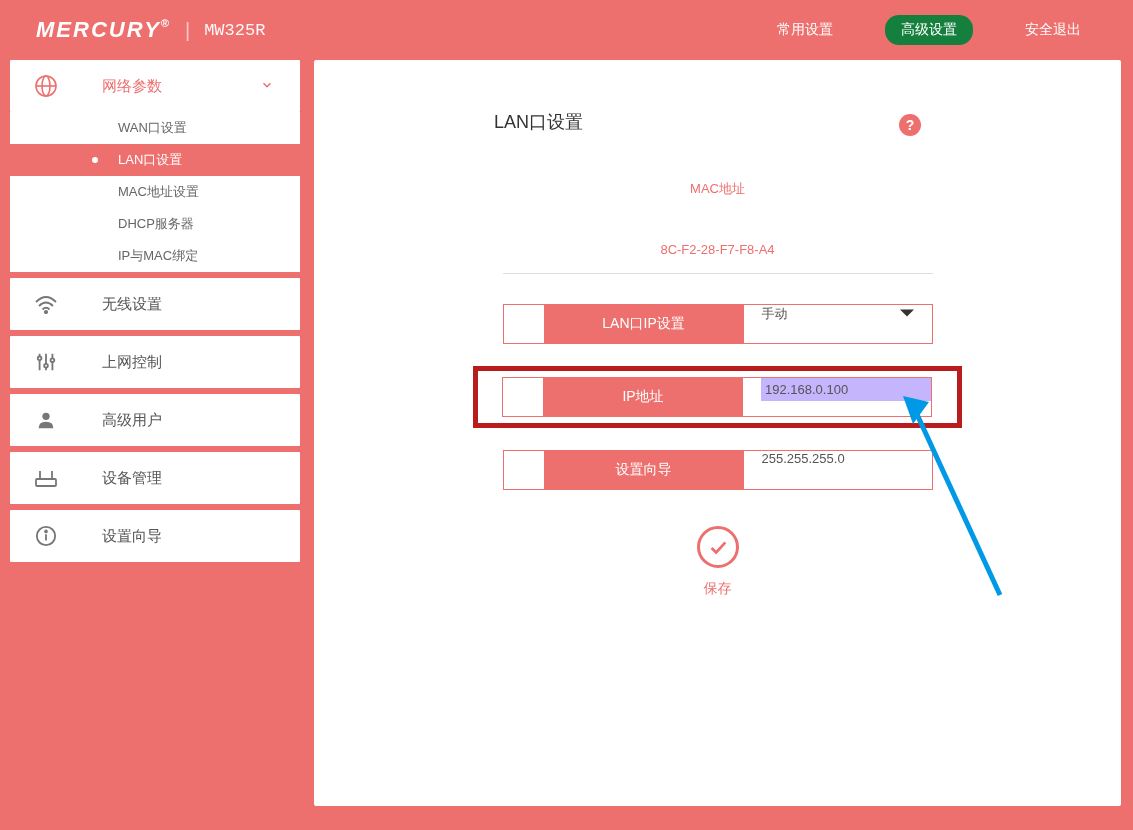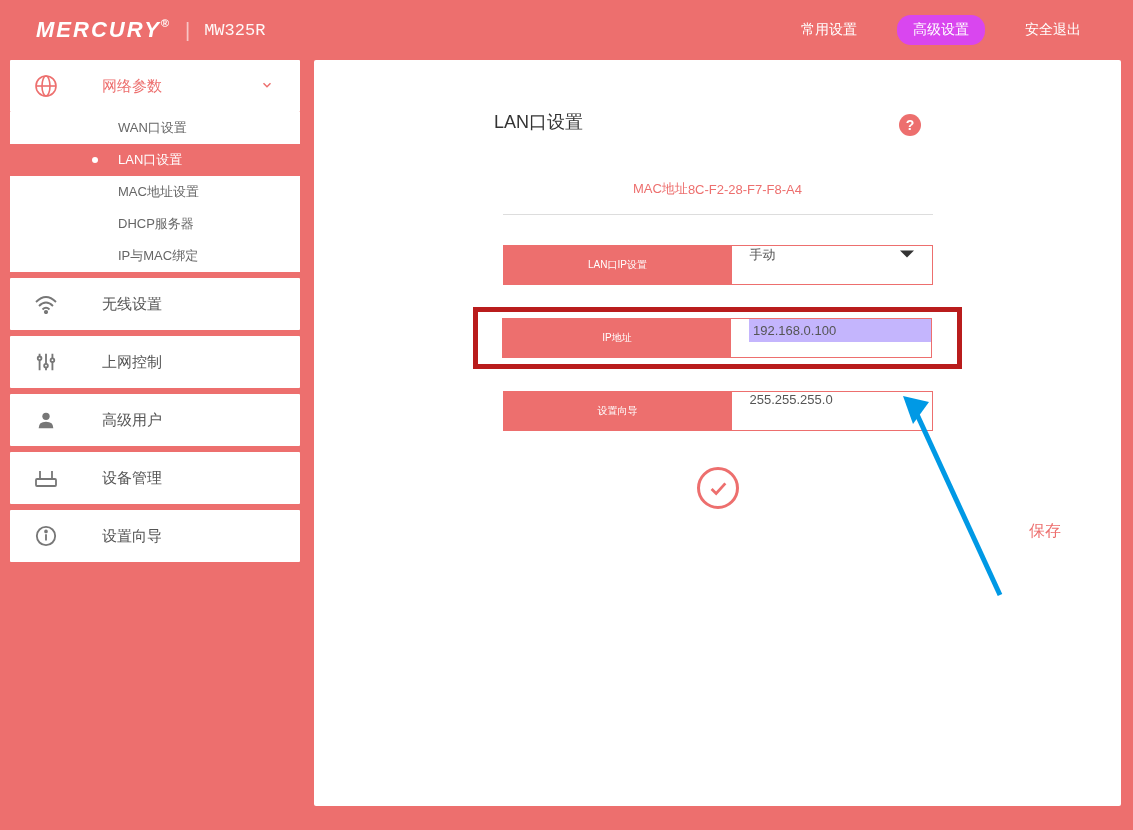--- a/index.html
+++ b/index.html
@@ -5,60 +5,60 @@
 * { margin: 0; padding: 0; box-sizing: border-box; font-family: "Microsoft YaHei", Arial, sans-serif; }
 body { width: 1133px; height: 830px; background: #ed6f6e; overflow: hidden; position: relative; }
 
 
 .header { height: 60px; display: flex; align-items: center; padding: 0 36px; color: #fff; }
 .logo-text { font-size: 22px; font-weight: bold; letter-spacing: 2px; font-style: italic; }
 .logo-reg { font-size: 11px; vertical-align: top; }
 .logo-divider { margin: 0 14px; color: rgba(255,255,255,0.6); font-size: 20px; font-weight: 200; }
 .model { font-size: 17px; color: rgba(255,255,255,0.95); font-family: Liberation Mono, monospace; }
 .header-spacer { flex: 1; }
-.header-links { display: flex; gap: 24px; align-items: center; }
+.header-links { display: flex; gap: 36px; align-items: center; }
 .header-link { color: #fff; font-size: 14px; cursor: pointer; padding: 6px 16px; border-radius: 14px; }
-.header-link.active { background: #d946ef; }
+.header-link.active { background: #15803d; }
 
 
 .main { display: flex; gap: 14px; padding: 0 12px 24px 10px; height: calc(100% - 60px); }
 .sidebar { width: 290px; display: flex; flex-direction: column; gap: 6px; }
 .sidebar-item { background: #fff; height: 52px; display: flex; align-items: center; padding-left: 22px; cursor: pointer; border-radius: 1px; font-size: 15px; color: #555; position: relative; }
 .sidebar-item .icon { width: 28px; display: flex; justify-content: center; align-items: center; margin-right: 42px; color: #777; }
 .sidebar-item.expanded { color: #ed6f6e; }
 .sidebar-item.expanded .icon { color: #ed6f6e; }
 .chevron { position: absolute; right: 26px; }
 .chevron svg { width: 14px; height: 14px; }
 .submenu { background: #fff; }
 .submenu-item { height: 32px; display: flex; align-items: center; padding-left: 108px; font-size: 13px; color: #666; cursor: pointer; position: relative; }
 .submenu-item.active { background: #ed6f6e; color: #fff; }
 .submenu-item.active::before { content: ""; position: absolute; left: 82px; top: 50%; transform: translateY(-50%); width: 6px; height: 6px; border-radius: 50%; background: #fff; }
 
 
 .content { flex: 1; background: #fff; border-radius: 2px; padding: 50px 60px; position: relative; }
 .page-title { font-size: 18px; color: #333; margin-left: 120px; margin-bottom: 46px; }
 .help-icon { position: absolute; top: 54px; right: 200px; width: 22px; height: 22px; border-radius: 50%; background: #ed6f6e; color: #fff; display: flex; align-items: center; justify-content: center; font-weight: bold; font-size: 14px; cursor: pointer; }
-.mac-row { display: flex; align-items: center; justify-content: center; margin-bottom: 16px; color: #ed6f6e; font-size: 13px; }
+.mac-row { display: flex; align-items: center; justify-content: center; gap: 44px; margin-bottom: 16px; color: #ed6f6e; font-size: 13px; flex-direction: column; }
 .mac-divider { height: 1px; background: #ddd; width: 430px; margin: 0 auto 30px; }
 
 .form-row { width: 430px; height: 40px; display: flex; margin: 0 auto 22px; border: 1px solid #ed6f6e; }
-.form-label { width: 228px; background: #ed6f6e; color: #fff; display: flex; align-items: center; justify-content: center; font-size: 10px; }
+.form-label { width: 200px; background: #ed6f6e; color: #fff; display: flex; align-items: center; justify-content: center; font-size: 14px; margin-left: 40px; }
 .form-value { flex: 1; display: flex; align-items: flex-start; padding-left: 18px; font-size: 13px; color: #555; position: relative; background: #fff; }
 .form-value input { border: none; outline: none; width: 100%; font-size: 13px; color: #555; background: transparent; }
 .form-value.selected-bg input { background: #c4b5fd; padding: 4px; }
 .dropdown-arrow { position: absolute; right: 18px; }
 .dropdown-arrow svg { width: 14px; height: 8px; }
 
 .highlight-box { position: relative; width: 489px; margin: 0 auto 22px; border: 5px solid #b91c1c; padding: 6px 24px; }
 .highlight-box .form-row { width: 430px; margin: 0; }
 
 .save-block { text-align: center; margin-top: 36px; }
 .save-circle { width: 42px; height: 42px; border: 3px solid #ed6f6e; border-radius: 50%; margin: 0 auto 12px; display: flex; align-items: center; justify-content: center; cursor: pointer; }
 .save-circle svg { width: 22px; height: 22px; }
-.save-label { color: #ed6f6e; font-size: 16px; text-align: right; }
+.save-label { color: #ed6f6e; font-size: 14px; }
 
 .arrow-annotation { position: absolute; right: 106px; top: 330px; pointer-events: none; }
 </style>
 </head>
 <body>
 
 <div class="header">
   <span class="logo-text"><span>MERCURY</span><span class="logo-reg">®</span></span>
   <span class="logo-divider">|</span>
   <span class="model">MW325R</span>

